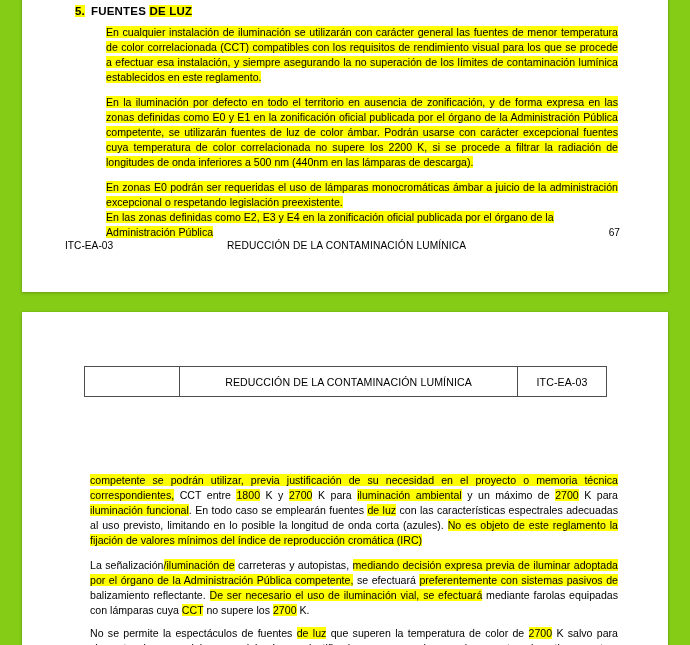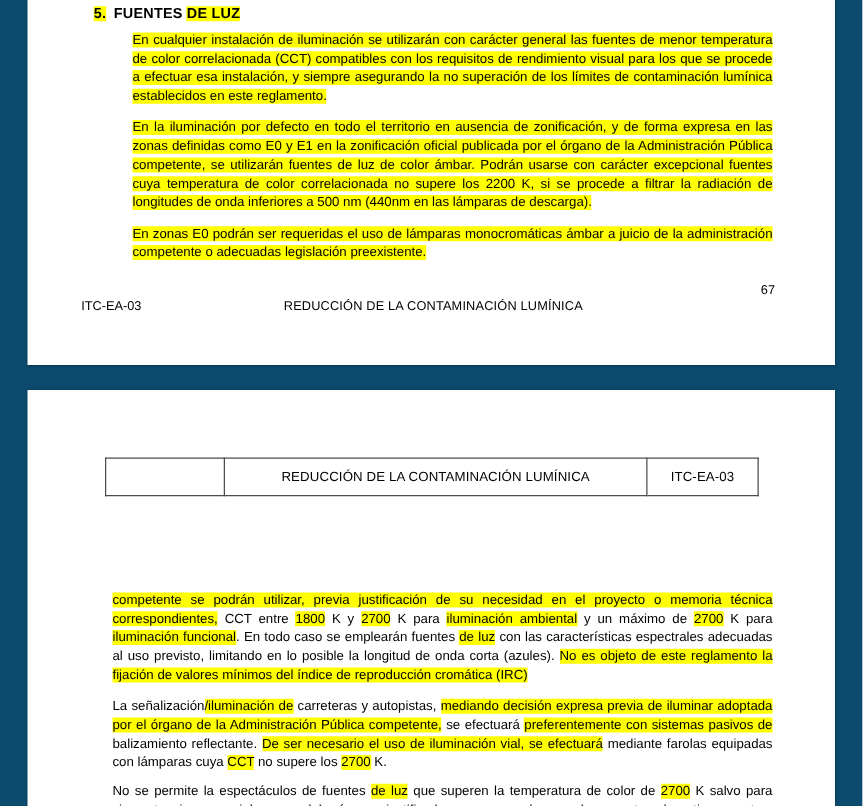--- a/index.html
+++ b/index.html
@@ -7,21 +7,21 @@
     margin: 0; padding: 0;
     width: 690px; height: 645px;
     background: #eceef1;
     font-family: "Liberation Sans", sans-serif;
     overflow: hidden;
   }
   #viewer {
     position: relative;
     width: 690px;
     height: 645px;
-    background: #0c4a6e;
+    background: #84cc16;
     overflow: hidden;
   }
 
   .page {
     position: absolute;
     left: 22px;
     width: 646px;
     background: #ffffff;
     box-shadow: 0 1px 3px rgba(0,0,0,0.22), 0 0 1px rgba(0,0,0,0.16);
   }
@@ -134,23 +134,26 @@
 
       <div class="para" style="top:33px;">
         <span class="hl">En cualquier instalación de iluminación se utilizarán con carácter general las fuentes de menor temperatura de color correlacionada (CCT) compatibles con los requisitos de rendimiento visual para los que se procede a efectuar esa instalación, y siempre asegurando la no superación de los límites de contaminación lumínica establecidos en este reglamento.</span>
       </div>
 
       <div class="para" style="top:103px;">
         <span class="hl">En la iluminación por defecto en todo el territorio en ausencia de zonificación, y de forma expresa en las zonas definidas como E0 y E1 en la zonificación oficial publicada por el órgano de la Administración Pública competente, se utilizarán fuentes de luz de color ámbar. Podrán usarse con carácter excepcional fuentes cuya temperatura de color correlacionada no supere los 2200 K, si se procede a filtrar la radiación de longitudes de onda inferiores a 500 nm (440nm en las lámparas de descarga).</span>
       </div>
 
       <div class="para" style="top:188px;">
-        <span class="hl">En zonas E0 podrán ser requeridas el uso de lámparas monocromáticas ámbar a juicio de la administración competente o adecuadas legislación preexistente.</span>
+        <span class="hl">En zonas E0 podrán ser requeridas el uso de lámparas monocromáticas ámbar a juicio de la administración excepcional o respetando legislación preexistente.</span>
       </div>
 
+      <div class="para nojust" style="top:218px;">
+        <span class="hl">En las zonas definidas como E2, E3 y E4 en la zonificación oficial publicada por el órgano de la Administración Pública</span>
+      </div>
 
       <div class="pagenum">67</div>
 
       <div class="footer">
         <span class="f-left">ITC-EA-03</span>
         <span class="f-center">REDUCCIÓN DE LA CONTAMINACIÓN LUMÍNICA</span>
       </div>
 
     </div>
   </div>

